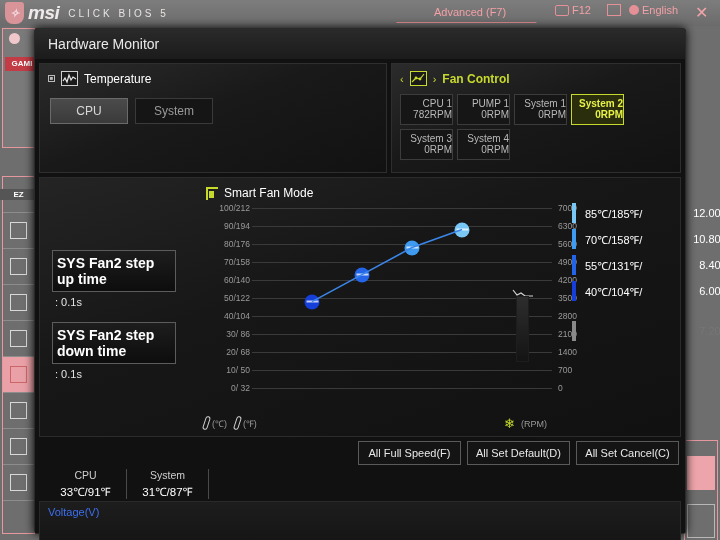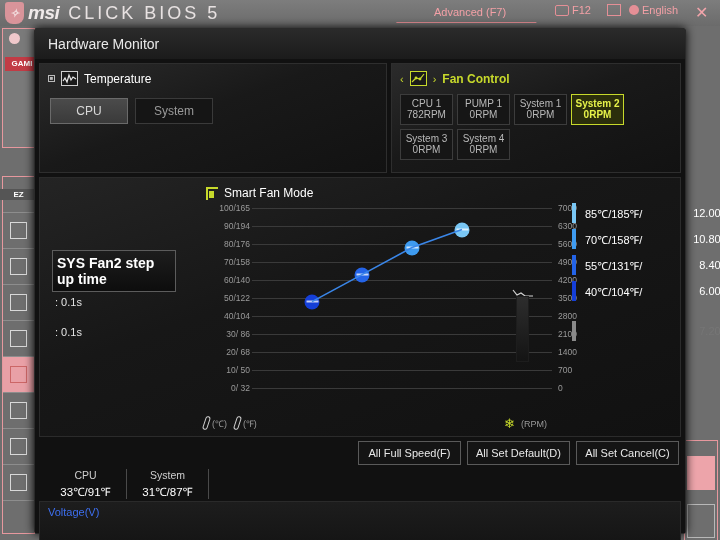--- a/index.html
+++ b/index.html
@@ -22,21 +22,21 @@
     width: 19px; height: 22px; margin-left: 5px; position: relative;
     background: #d9949a; border-radius: 3px 3px 8px 8px;
     display:flex;align-items:center;justify-content:center;
   }
   .msi-shield span { color:#f3dfe0; font-size:11px; font-weight:bold; font-style:italic;}
   #msi-word {
     font-size: 19px; font-weight: bold; font-style: italic;
     color: #f0eaea; margin-left: 4px; letter-spacing: -0.5px;
   }
   #click-bios {
-    font-size: 18px; color: #e8e2e2; margin-left: 9px;
+    font-size: 10px; color: #e8e2e2; margin-left: 9px;
     letter-spacing: 3px; font-family: "Liberation Sans", sans-serif;
   }
   #adv-mode {
     position: absolute; left: 400px; top: 2px; width: 140px; height: 21px;
     color: #f3a0a6; font-size: 11px; text-align: center; line-height: 21px;
     border-bottom: 1.5px solid #e08b92;
     transform: skewX(-20deg);
   }
   #adv-mode span { display:inline-block; transform: skewX(20deg); }
   .top-ico { position:absolute; top:4px; color:#f3a0a6; font-size:11px; display:flex; align-items:center; gap:3px;}
@@ -117,21 +117,21 @@
   .seg-btn {
     width: 78px; height: 26px; font-size: 12px; color:#d8d8d8;
     display:flex;align-items:center;justify-content:center; cursor:pointer;
     background: linear-gradient(#4b4b4b,#3a3a3a);
     border:1px solid #6a6a6a;
   }
   .seg-btn.off { background:#151515; border:1px solid #3a3a3a; color:#9a9a9a; }
 
   .fan-grid { display:flex; flex-wrap:wrap; gap:4px; padding: 8px 0 0 8px; }
   .fan-cell {
-    width: 53px; padding: 3px 0 4px; text-align:center; cursor:pointer;
+    width: 53px; padding: 3px 0 4px; text-align:right; cursor:pointer;
     background:#161616; border:1px solid #3c3c3c; color:#b9b9b9;
   }
   .fan-cell .n { font-size:10px; display:block; }
   .fan-cell .v { font-size:10px; display:block; }
   .fan-cell.sel { border:1.5px solid #c7d92b; background:#2b2e0c; color:#e6f24a; }
   .fan-cell.sel .n, .fan-cell.sel .v { color:#e6f24a; font-weight:bold; }
 
   
   #graph-area { position:absolute; left:4px; top:118px; right:4px; height:260px;
      background: linear-gradient(160deg,#242424 0%, #171717 40%, #111 100%); border:1px solid #2b2b2b;}
@@ -347,20 +347,21 @@
     <div id="graph-area">
 
       <div id="ctrl-col">
 
         <div class="step-box" style="margin-top:72px;">
           <div class="step-btn">SYS Fan2 step up time</div>
           <div class="step-val">: 0.1s</div>
         </div>
 
         <div class="step-box" style="margin-top:14px;">
+          <div class="step-btn">SYS Fan2 step down time</div>
           <div class="step-val">: 0.1s</div>
         </div>
       </div>
 
       <div id="chart-wrap">
         <div id="chart-title">
           <div class="corner-icon"></div>
           <div class="t">Smart Fan Mode</div>
         </div>
 
@@ -372,21 +373,21 @@
               <div class="gridline" style="top: 54px;"></div>
               <div class="gridline" style="top: 72px;"></div>
               <div class="gridline" style="top: 90px;"></div>
               <div class="gridline" style="top: 108px;"></div>
               <div class="gridline" style="top: 126px;"></div>
               <div class="gridline" style="top: 144px;"></div>
               <div class="gridline" style="top: 162px;"></div>
               <div class="gridline" style="top: 180px;"></div>
             </div>
           <div id="ylabs-left">
-              <div class="ylab-l" style="top: 0px;">100/165</div>
+              <div class="ylab-l" style="top: 0px;">100/212</div>
               <div class="ylab-l" style="top: 18px;">90/194</div>
               <div class="ylab-l" style="top: 36px;">80/176</div>
               <div class="ylab-l" style="top: 54px;">70/158</div>
               <div class="ylab-l" style="top: 72px;">60/140</div>
               <div class="ylab-l" style="top: 90px;">50/122</div>
               <div class="ylab-l" style="top: 108px;">40/104</div>
               <div class="ylab-l" style="top: 126px;">30/ 86</div>
               <div class="ylab-l" style="top: 144px;">20/ 68</div>
               <div class="ylab-l" style="top: 162px;">10/ 50</div>
               <div class="ylab-l" style="top: 180px;">0/ 32</div>

